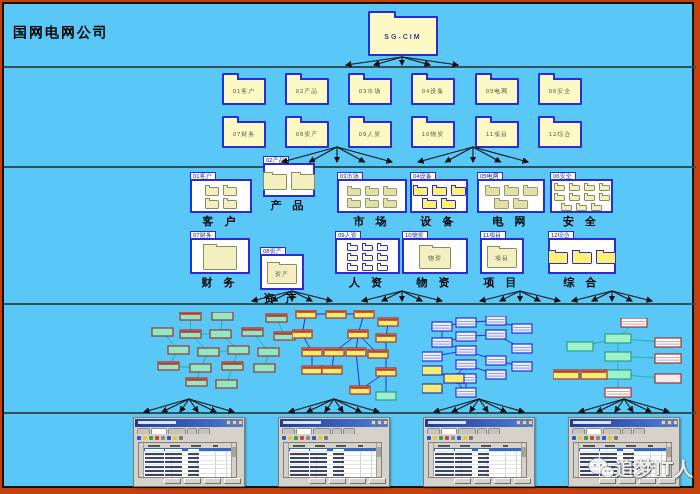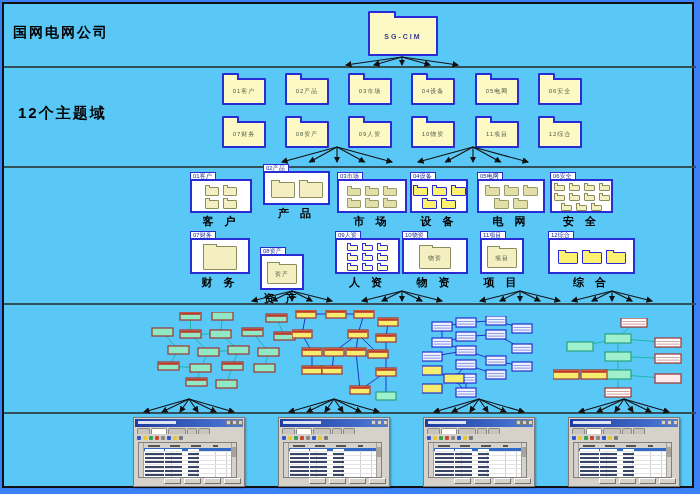--- a/index.html
+++ b/index.html
@@ -1,17 +1,17 @@
 <!DOCTYPE html>
 <html><head>
 <meta charset="utf-8">
 <style>
   html,body{margin:0;padding:0;background:#e8e8e8;}
   #canvas{
-    position:relative; width:700px; height:494px; background:#3b82f6;
+    position:relative; width:700px; height:494px; background:#c2410c;
     font-family:"Liberation Sans","DejaVu Sans",sans-serif; overflow:hidden;
   }
   #frame{position:absolute;left:2px;top:2px;width:692px;height:486px;
     border:2px solid #101010;background:#5AC8F7;box-sizing:border-box;}
   .hline{position:absolute;left:4px;width:692px;height:2px;background:#334F58;z-index:2;}
   #arrow-layer{position:absolute;left:0;top:0;width:700px;height:494px;z-index:4;pointer-events:none;}
 
   
   #model-title{position:absolute;left:13px;top:22px;font-size:14px;font-weight:bold;
     color:#000;line-height:1.45;letter-spacing:2px;z-index:3;}
@@ -97,21 +97,20 @@
 
   <div class="hline" style="top:66px"></div>
   <div class="hline" style="top:166px"></div>
   <div class="hline" style="top:303px"></div>
   <div class="hline" style="top:412px"></div>
 
   <div id="model-title">
     <div>国网电网公司</div>
   </div>
 
-  <div class="band-label" style="left:18px;top:104px">12个主题域</div>
 
   <div id="root-folder" class="folder" style="left:368px;top:16px;width:70px;height:40px">
     <span class="flabel">SG-CIM</span>
   </div>
 
   <div id="subject-folders">
       <div class="folder" style="left: 222px; top: 78px; width: 44px; height: 27px;">
         <span class="flabel">01客户</span>
       </div>
       <div class="folder" style="left: 285px; top: 78px; width: 44px; height: 27px;">
@@ -156,21 +155,21 @@
             <div class="mf mf-pale" style="width: 14px; height: 9px;"></div>
             <div class="mf mf-pale" style="width: 14px; height: 9px;"></div>
           </div>
           <div class="mfrow">
             <div class="mf mf-pale" style="width: 14px; height: 9px;"></div>
             <div class="mf mf-pale" style="width: 14px; height: 9px;"></div>
           </div>
         </div>
         <div class="caption" style="top: 42px;">客 户</div>
       </div>
-      <div class="subbox" style="left: 263px; top: 164px; width: 67px; height: 41px;">
+      <div class="subbox" style="left: 263px; top: 156px; width: 52px; height: 41px;">
         <div class="tab">02产品</div>
         <div class="bbody" style="height: 34px;">
           <div class="mfrow">
             <div class="mf mf-pale" style="width: 24px; height: 16px;"></div>
             <div class="mf mf-pale" style="width: 24px; height: 16px;"></div>
           </div>
         </div>
         <div class="caption" style="top: 42px;">产 品</div>
       </div>
       <div class="subbox" style="left: 337px; top: 172px; width: 70px; height: 41px;">
@@ -298,21 +297,21 @@
         <div class="tab">11项目</div>
         <div class="bbody" style="height: 36px;">
           <div class="mfrow">
             <div class="mf mf-pale" style="width: 30px; height: 20px;">
               <span class="mlabel">项目</span>
             </div>
           </div>
         </div>
         <div class="caption" style="top: 44px;">项 目</div>
       </div>
-      <div class="subbox" style="left: 548px; top: 231px; width: 87px; height: 43px;">
+      <div class="subbox" style="left: 548px; top: 231px; width: 68px; height: 43px;">
         <div class="tab">12综合</div>
         <div class="bbody" style="height: 36px;">
           <div class="mfrow">
             <div class="mf mf-bright" style="width: 20px; height: 12px;"></div>
             <div class="mf mf-bright" style="width: 20px; height: 12px;"></div>
             <div class="mf mf-bright" style="width: 20px; height: 12px;"></div>
           </div>
         </div>
         <div class="caption" style="top: 44px;">综 合</div>
       </div>
@@ -774,13 +773,24 @@
         <line x1="479" y1="399" x2="524" y2="412" stroke="#111111" stroke-width="1.1" marker-end="url(#ah)"></line>
         <line x1="624" y1="399" x2="579" y2="412" stroke="#111111" stroke-width="1.1" marker-end="url(#ah)"></line>
         <line x1="624" y1="399" x2="597" y2="412" stroke="#111111" stroke-width="1.1" marker-end="url(#ah)"></line>
         <line x1="624" y1="399" x2="615" y2="412" stroke="#111111" stroke-width="1.1" marker-end="url(#ah)"></line>
         <line x1="624" y1="399" x2="633" y2="412" stroke="#111111" stroke-width="1.1" marker-end="url(#ah)"></line>
         <line x1="624" y1="399" x2="651" y2="412" stroke="#111111" stroke-width="1.1" marker-end="url(#ah)"></line>
         <line x1="624" y1="399" x2="669" y2="412" stroke="#111111" stroke-width="1.1" marker-end="url(#ah)"></line>
       </g>
   </svg>
 
+  <div id="watermark">
+    <svg width="28" height="24" viewBox="0 0 28 24">
+      <ellipse cx="11" cy="9" rx="9.5" ry="8" fill="rgba(250,250,250,.9)" stroke="#777" stroke-width="0.6"></ellipse>
+      <ellipse cx="20.5" cy="15" rx="6.5" ry="5.5" fill="rgba(250,250,250,.9)" stroke="#777" stroke-width="0.6"></ellipse>
+      <circle cx="8" cy="8" r="1.1" fill="#8a8a8a"></circle>
+        <circle cx="14" cy="8" r="1.1" fill="#8a8a8a"></circle>
+      <circle cx="18.5" cy="14" r="0.9" fill="#9a9a9a"></circle>
+        <circle cx="22.5" cy="14" r="0.9" fill="#9a9a9a"></circle>
+    </svg>
+    <span class="wtext">追梦IT人</span>
+  </div>
 </div>
 
 </body></html>

